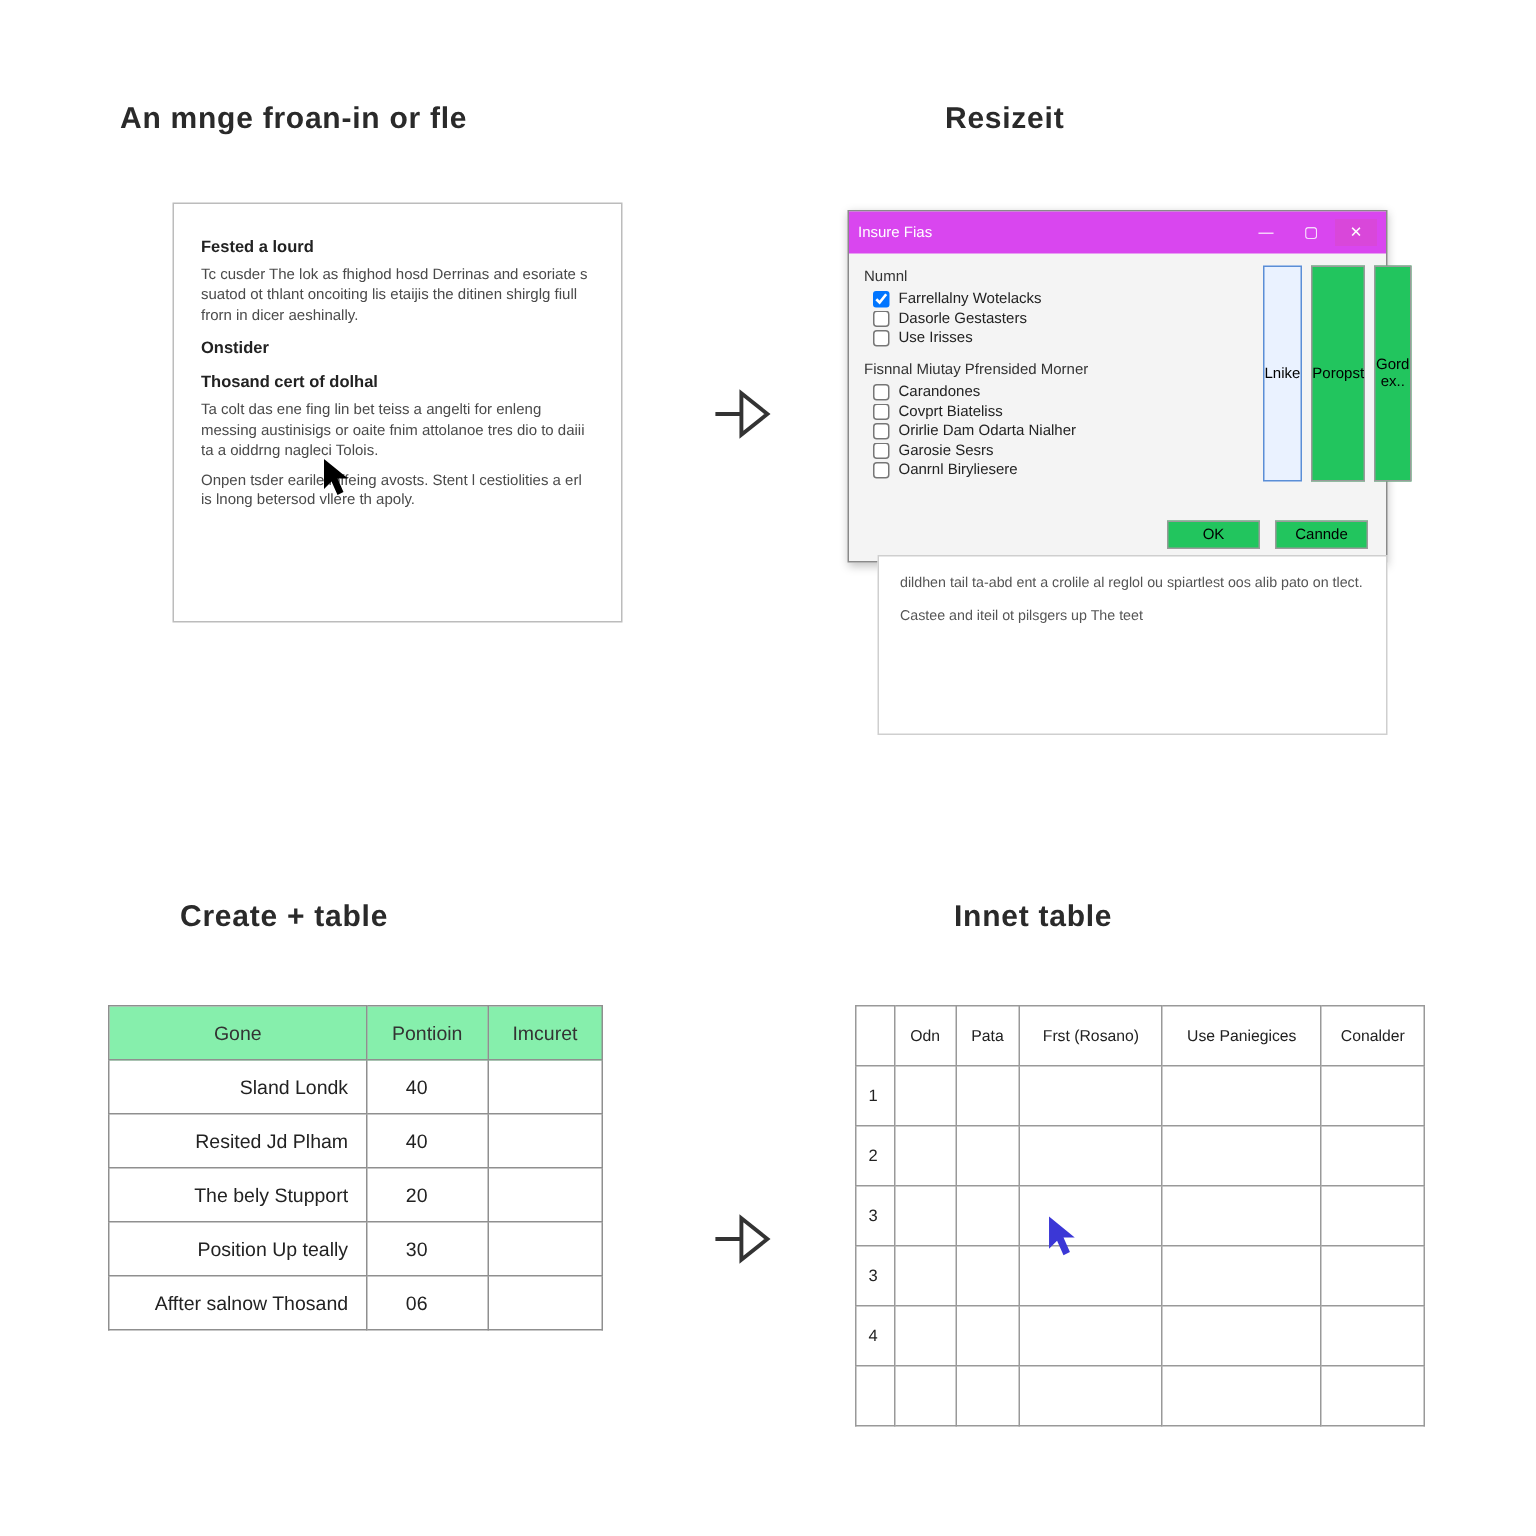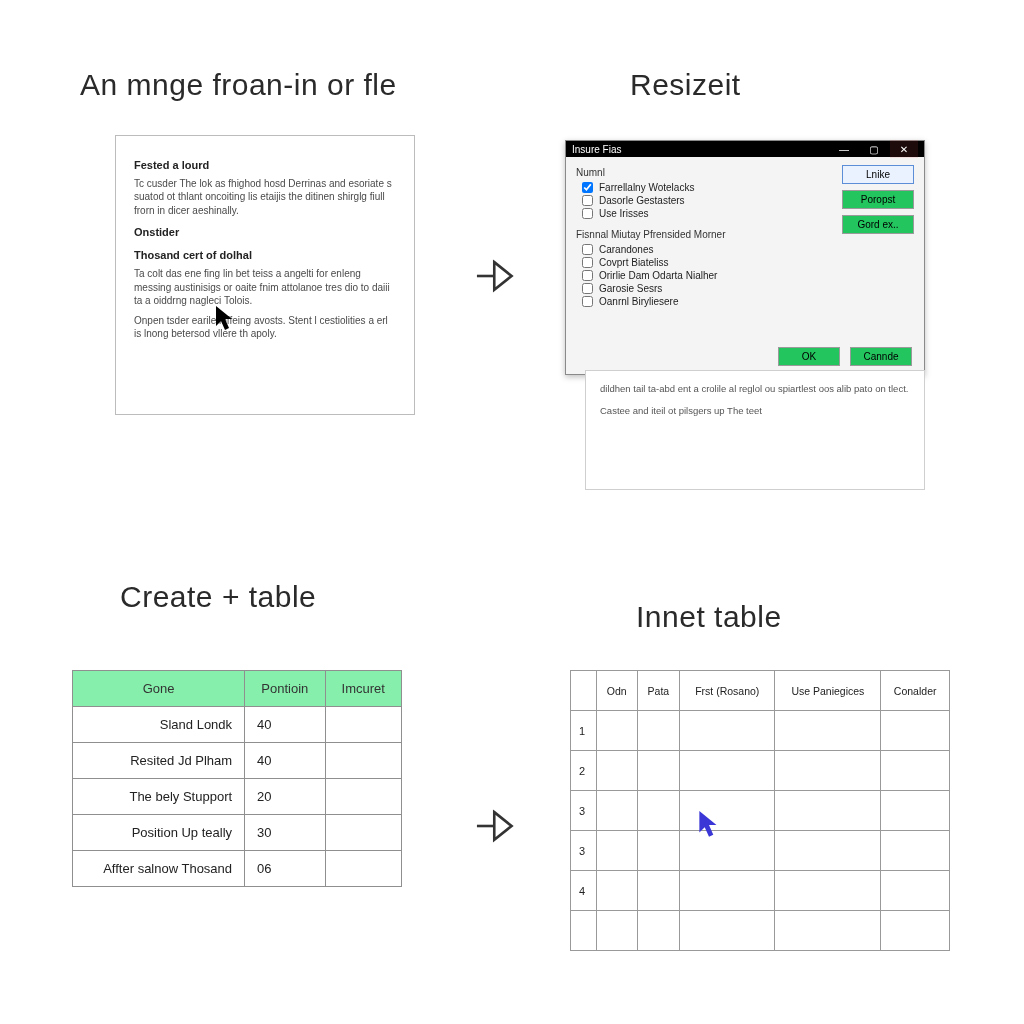--- a/index.html
+++ b/index.html
@@ -7,22 +7,22 @@
   body {
     width: 1024px;
     height: 1024px;
     background: #fff;
     font-family: "Segoe UI", Arial, sans-serif;
     position: relative;
     color: #222;
   }
   .quad-title {
     position: absolute;
-    font-size: 30px;
-    font-weight: 400;
+    font-size: 20px;
+    font-weight: 700;
     letter-spacing: 0.5px;
     color: #2a2a2a;
   }
   
   .doc-card {
     position: absolute;
     left: 115px; top: 135px;
     width: 300px; height: 280px;
     border: 1px solid #bcbcbc;
     background: #fff;
@@ -57,43 +57,43 @@
   .dialog {
     position: absolute;
     left: 565px; top: 140px;
     width: 360px; height: 235px;
     background: #f4f4f4;
     border: 1px solid #8a8a8a;
     box-shadow: 0 2px 6px rgba(0,0,0,0.25);
     font-size: 10px;
   }
   .dialog .titlebar {
-    height: 16px;
-    background: #000000;
+    height: 28px;
+    background: #d946ef;
     color: #fff;
     display: flex;
     align-items: center;
     padding: 0 6px;
     font-size: 10px;
   }
   .dialog .titlebar .spacer { flex: 1; }
   .dialog .titlebar .winbtn {
     width: 28px; height: 18px;
     margin-left: 2px;
     display: flex; align-items:center; justify-content:center;
     font-size: 10px;
   }
   .dialog .titlebar .winbtn.close { background:#d9534f22; }
   .dialog .body {
     display: flex;
     padding: 8px 10px;
     gap: 10px;
   }
   .dialog .left { flex: 1; }
-  .dialog .right { width: 72px; display:flex; flex-direction:column; gap:6px; }
+  .dialog .right { width: 72px; display:flex; flex-direction:row; gap:6px; }
   .dialog .group-label { color:#333; margin: 2px 0 4px 0; font-size:10px;}
   .dialog .section-label { margin-top:10px; }
   .dialog .opt {
     display: flex; align-items: center; gap: 6px;
     margin: 2px 0;
     padding-left: 6px;
   }
   .dialog .opt input[type=checkbox]{
     width:11px; height:11px; margin:0;
   }
@@ -131,21 +131,21 @@
     left: 72px; top: 670px;
     width: 330px;
     border-collapse: collapse;
     font-size: 13px;
   }
   .tbl1 th, .tbl1 td {
     border: 1px solid #8f8f8f;
     padding: 10px 12px;
   }
   .tbl1 th { font-weight:400; color:#333; background:#86efac; }
-  .tbl1 td.num { text-align: left; padding-right: 26px; }
+  .tbl1 td.num { text-align: center; padding-right: 26px; }
   .tbl1 td.first { text-align:right; }
   
   .tbl2 {
     position: absolute;
     left: 570px; top: 670px;
     border-collapse: collapse;
     font-size: 11px;
     width: 380px;
   }
   .tbl2 th, .tbl2 td {
@@ -161,21 +161,21 @@
     position: absolute;
     width: 22px; height: 30px;
     pointer-events:none;
   }
 </style>
 </head>
 <body>
 
 <div class="quad-title" style="left:80px; top:68px;">An mnge froan-in or fle</div>
 <div class="quad-title" style="left:630px; top:68px;">Resizeit</div>
-<div class="quad-title" style="left:120px; top:580px;">Create + table</div>
+<div class="quad-title" style="left:120px; top:600px;">Create + table</div>
 <div class="quad-title" style="left:636px; top:600px;">Innet  table</div>
 
 <div class="doc-card">
   <h4>Fested a lourd</h4>
   <p>Tc cusder The lok as fhighod hosd Derrinas and esoriate s suatod ot thlant oncoiting lis etaijis the ditinen shirglg fiull frorn in dicer aeshinally.</p>
   <h4>Onstider</h4>
   <h4>Thosand cert of dolhal</h4>
   <p>Ta colt das ene fing lin bet teiss a angelti for enleng messing austinisigs or oaite fnim attolanoe tres dio to daiii ta a oiddrng nagleci Tolois.</p>
   <p>Onpen tsder earile loffeing avosts. Stent l cestiolities a erl is lnong betersod vllere th apoly.</p>
 </div>

